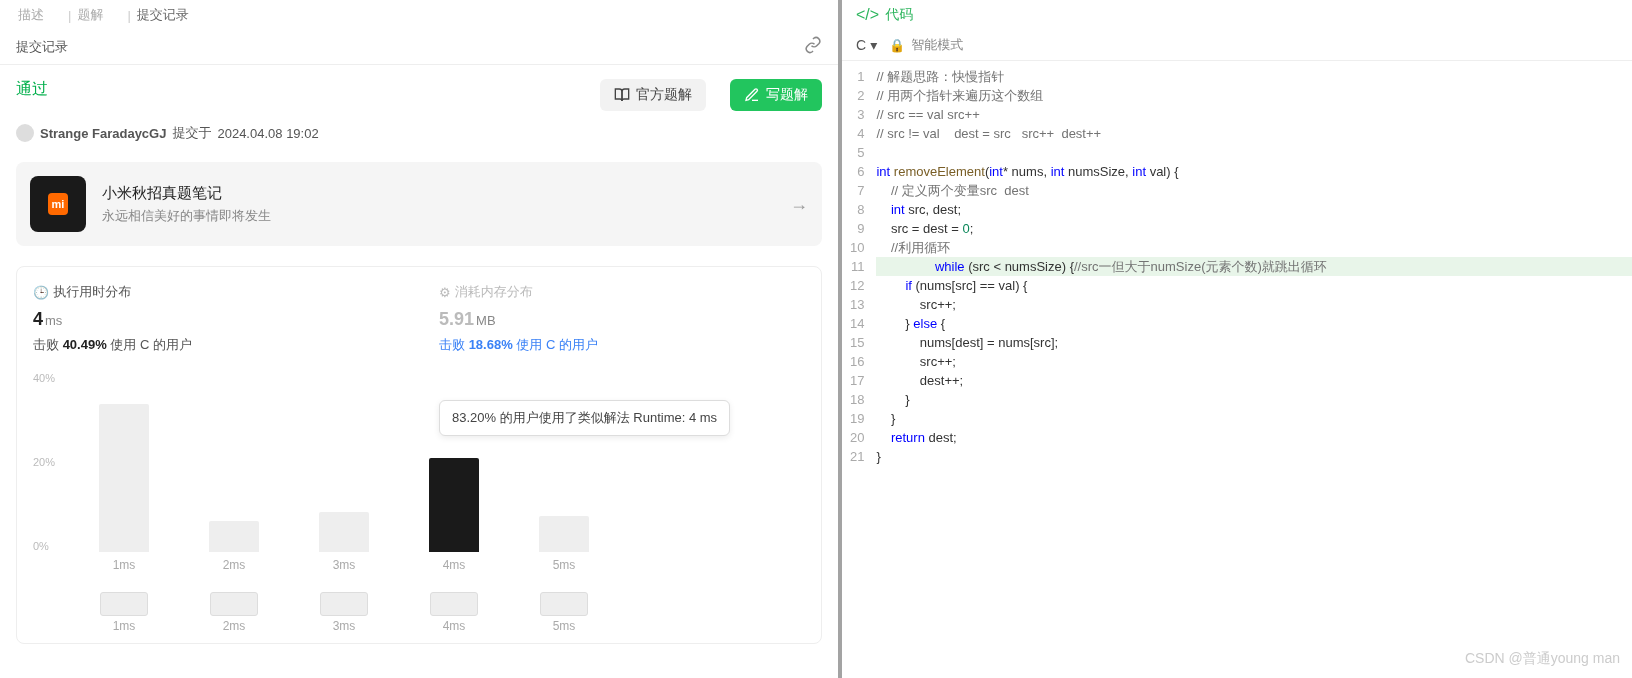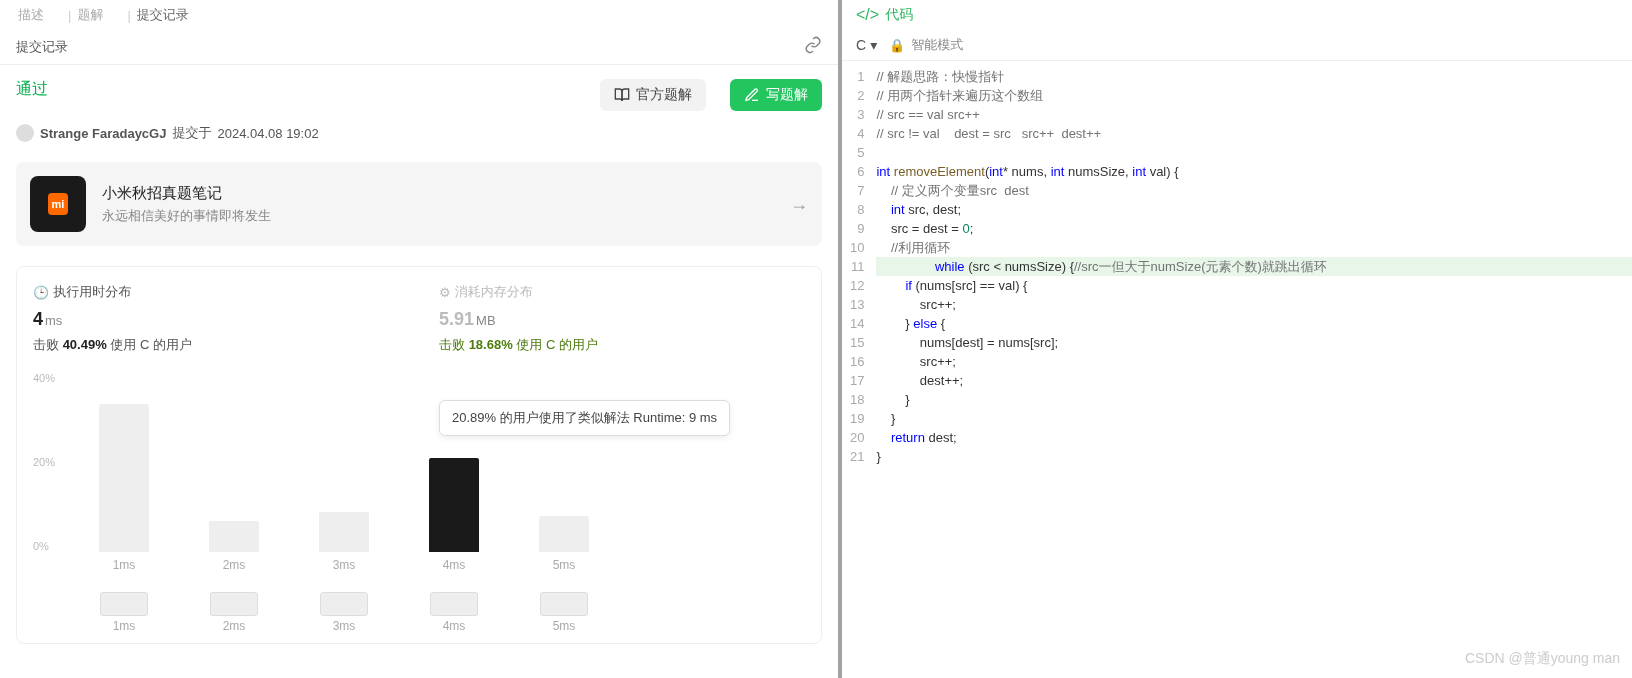--- a/index.html
+++ b/index.html
@@ -30,21 +30,21 @@
 .stats-card { border: 1px solid #eee; border-radius: 8px; margin-top: 20px; padding: 16px 16px 0 16px; position: relative; }
 .stats-header { display: flex; gap: 40px; }
 .stat-block { flex: 1; }
 .stat-title { font-size: 13px; color: #555; display: flex; align-items: center; gap: 4px; }
 .stat-title.muted { color: #bbb; }
 .stat-value { font-size: 18px; font-weight: 600; margin-top: 8px; color: #222; }
 .stat-value .unit { font-size: 13px; color: #888; font-weight: 400; margin-left: 2px; }
 .stat-value.muted { color: #bbb; }
 .stat-sub { font-size: 13px; color: #555; margin-top: 6px; }
 .stat-sub .pct { font-weight: 600; color: #222; }
-.stat-sub.muted, .stat-sub.muted .pct { color: #4d7c0f; }
+.stat-sub.muted, .stat-sub.muted .pct { color: #3b82f6; }
 .chart-area { margin-top: 18px; position: relative; padding-left: 26px; }
 .y-axis { position: absolute; left: 0; top: 0; height: 180px; display: flex; flex-direction: column; justify-content: space-between; font-size: 11px; color: #bbb; }
 .bars-row { display: flex; align-items: flex-end; height: 180px; gap: 60px; padding-left: 40px; position: relative; }
 .bar-wrap { display: flex; flex-direction: column; align-items: center; width: 50px; }
 .bar { width: 50px; background: #eee; border-radius: 2px 2px 0 0; }
 .bar.active { background: #1a1a1a; }
 .x-labels { display: flex; gap: 60px; padding-left: 40px; margin-top: 6px; }
 .x-label { width: 50px; text-align: center; font-size: 12px; color: #aaa; }
 .legend-row { display: flex; gap: 60px; padding-left: 40px; margin-top: 20px; margin-bottom: 10px; }
 .legend-item { width: 50px; display: flex; flex-direction: column; align-items: center; gap: 3px; }
@@ -208,21 +208,21 @@
             </div>
             <div class="legend-item">
               <div class="legend-box"></div>
               <div class="legend-label">4ms</div>
             </div>
             <div class="legend-item">
               <div class="legend-box"></div>
               <div class="legend-label">5ms</div>
             </div>
           </div>
-        <div class="tooltip">20.89% 的用户使用了类似解法 Runtime: 9 ms</div>
+        <div class="tooltip">83.20% 的用户使用了类似解法 Runtime: 4 ms</div>
       </div>
     </div>
   </div>
 </div>
 
 <div class="right-panel">
   <div class="code-head">
     <span style="color:#2db55d">&lt;/&gt;</span>
     <span class="code-head-label">代码</span>
   </div>

